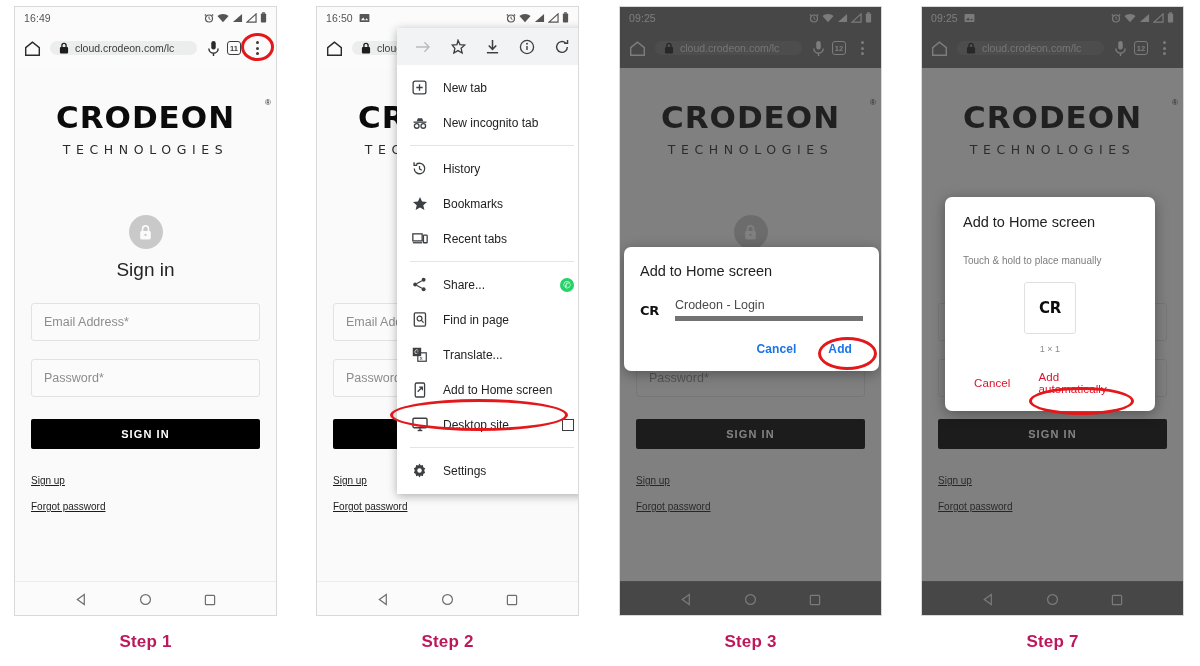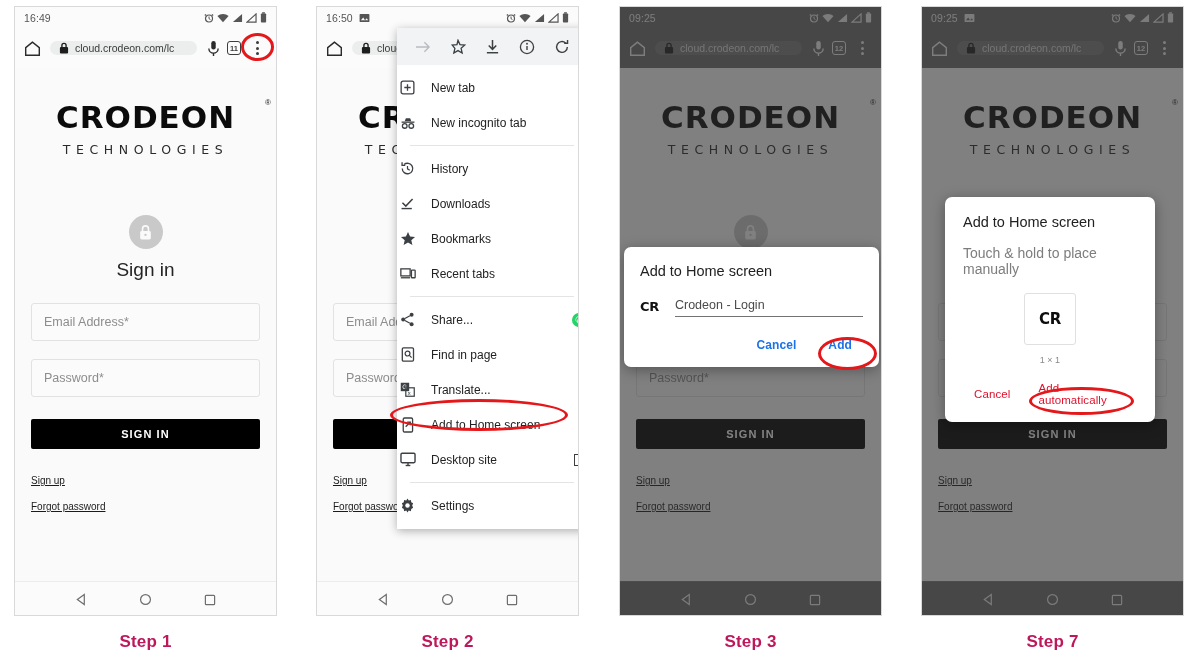--- a/index.html
+++ b/index.html
@@ -182,21 +182,21 @@
     height: 37px; background: #f1f3f4;
     display: flex; align-items: center; justify-content: space-around;
     padding: 0 8px;
   }
   .menu-top .mi { display: flex; align-items: center; justify-content: center; }
   .menu-list { padding-top: 5px; }
   .menu-item {
     position: relative;
     height: 35px;
     display: flex; align-items: center;
-    padding: 0 1px;
+    padding: 0 13px;
   }
   .menu-item .ic {
     width: 19px; display: flex; align-items: center; justify-content: center;
     flex: 0 0 19px;
   }
   .menu-item .lbl {
     margin-left: 14px; font-size: 12px; color: #222;
     white-space: nowrap;
   }
   .menu-item .trail { margin-left: auto; display: flex; align-items: center; }
@@ -223,38 +223,38 @@
   }
   .dlg-title { font-size: 14.5px; color: #212121; }
   .dlg-row { display: flex; align-items: flex-end; margin-top: 19px; }
   .dlg-fav {
     font-size: 13px; font-weight: bold; color: #111;
     font-family: "DejaVu Sans", sans-serif;
     letter-spacing: -.3px; padding-bottom: 3px;
   }
   .dlg-input {
     flex: 1; margin-left: 16px;
-    border-bottom: 1px solid #737373;
+    border-bottom: 5px solid #737373;
     font-size: 12.5px; color: #4a4a4a;
     padding-bottom: 4px;
   }
   .dlg-actions {
     display: flex; justify-content: flex-end; align-items: center;
     margin-top: 14px; gap: 10px;
   }
   .dlg-btn {
     font-size: 12px; font-weight: bold; color: #1a73e8;
     padding: 7px 11px; letter-spacing: .1px;
   }
 
   #dialog-4 {
     left: 23px; top: 190px; width: 210px;
     padding: 17px 18px 9px;
   }
-  .dlg4-sub { font-size: 14px; color: #7d7d7d; margin-top: 15px; }
+  .dlg4-sub { font-size: 10px; color: #7d7d7d; margin-top: 25px; }
   .app-tile {
     width: 52px; height: 52px; margin: 16px auto 0;
     background: #fff; border: 1px solid #e0e0e0; border-radius: 3px;
     display: flex; align-items: center; justify-content: center;
     font-size: 15px; font-weight: bold; color: #0d0d0d;
     font-family: "DejaVu Sans", sans-serif; letter-spacing: -.4px;
   }
   .tile-size { text-align: center; font-size: 9px; color: #8a8a8a; margin-top: 10px; }
   .dlg4-actions {
     display: flex; justify-content: center; align-items: center;
@@ -544,29 +544,20 @@
               <svg width="15" height="15" viewBox="0 0 16 16">
                 <path d="M2.4 8a5.6 5.6 0 1 0 1.9-4.2" fill="none" stroke="#3c4043" stroke-width="1.4"></path>
                 <path d="M2.2 1.2v3.4h3.4" fill="none" stroke="#3c4043" stroke-width="1.4"></path>
                 <path d="M8 5.4V8.4l2.4 1.4" stroke="#3c4043" stroke-width="1.3" fill="none"></path>
               </svg>
             </span>
           <span class="lbl">History</span>
         </div>
         <div class="menu-item">
           <span class="ic">
-              <svg width="15" height="15" viewBox="0 0 16 16">
-                <path d="M2.6 7.2 6.2 10.8 13.4 3.2" fill="none" stroke="#3c4043" stroke-width="1.6"></path>
-                <path d="M1.6 13.4h11" stroke="#3c4043" stroke-width="1.5"></path>
-              </svg>
-            </span>
-          <span class="lbl">Downloads</span>
-        </div>
-        <div class="menu-item">
-          <span class="ic">
               <svg width="16" height="15" viewBox="0 0 17 16">
                 <path d="M8.5 1 10.7 5.8l5.3.5-4 3.5 1.2 5.2-4.7-2.8-4.7 2.8L5 9.8 1 6.3l5.3-.5Z" fill="#3c4043"></path>
               </svg>
             </span>
           <span class="lbl">Bookmarks</span>
         </div>
         <div class="menu-item">
           <span class="ic">
               <svg width="16" height="13" viewBox="0 0 17 14">
                 <rect x="0.8" y="2" width="10" height="7.6" fill="none" stroke="#3c4043" stroke-width="1.4"></rect>

